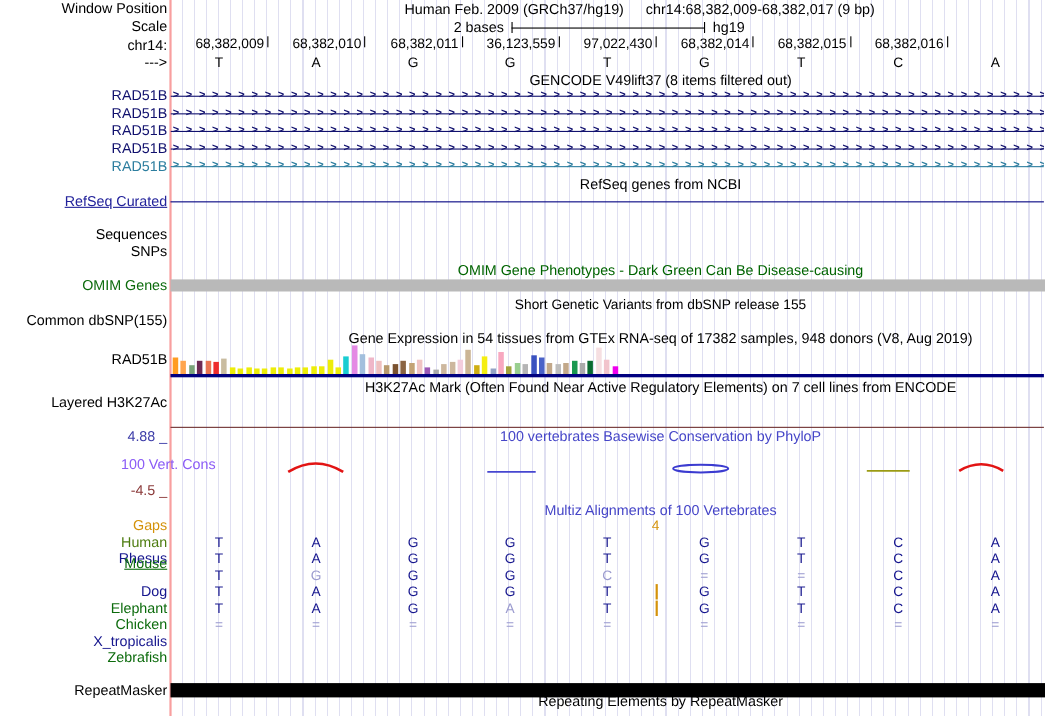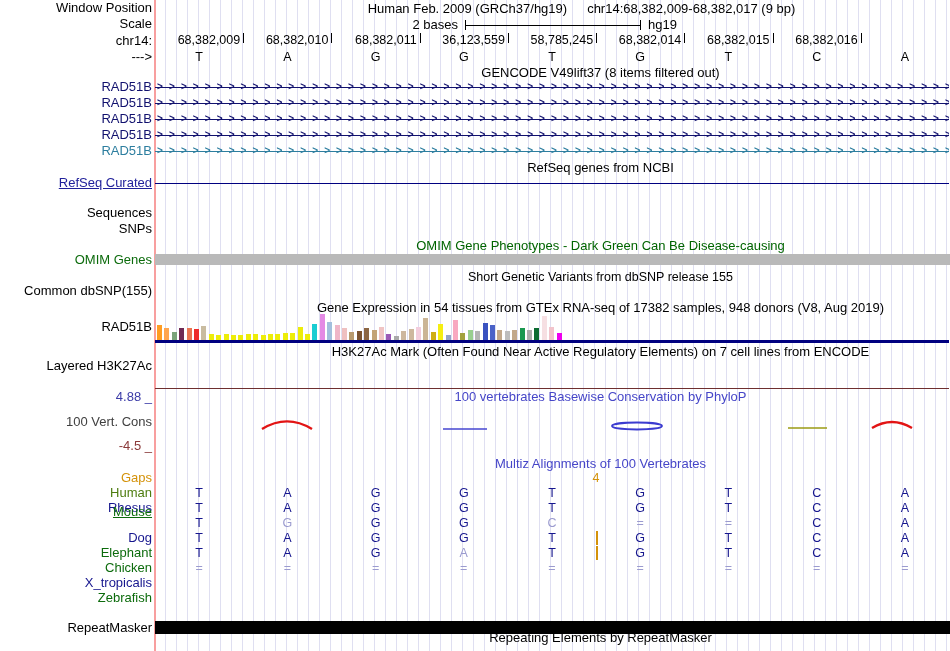--- a/index.html
+++ b/index.html
@@ -46,21 +46,21 @@
 
   <div id="ruler">
       <div class="num" style="left: 240.222px; top: 34px;">68,382,009</div>
       <div class="tick" style="left: 243.222px; top: 33px;"></div>
       <div class="num" style="left: 328.444px; top: 34px;">68,382,010</div>
       <div class="tick" style="left: 331.444px; top: 33px;"></div>
       <div class="num" style="left: 416.667px; top: 34px;">68,382,011</div>
       <div class="tick" style="left: 419.667px; top: 33px;"></div>
       <div class="num" style="left: 504.889px; top: 34px;">36,123,559</div>
       <div class="tick" style="left: 507.889px; top: 33px;"></div>
-      <div class="num" style="left: 593.111px; top: 34px;">58,785,245</div>
+      <div class="num" style="left: 593.111px; top: 34px;">97,022,430</div>
       <div class="tick" style="left: 596.111px; top: 33px;"></div>
       <div class="num" style="left: 681.333px; top: 34px;">68,382,014</div>
       <div class="tick" style="left: 684.333px; top: 33px;"></div>
       <div class="num" style="left: 769.556px; top: 34px;">68,382,015</div>
       <div class="tick" style="left: 772.556px; top: 33px;"></div>
       <div class="num" style="left: 857.778px; top: 34px;">68,382,016</div>
       <div class="tick" style="left: 860.778px; top: 33px;"></div>
     </div>
   <div id="bases">
       <div class="cell" style="left: 199.111px; top: 50px;">T</div>
@@ -177,21 +177,21 @@
       <div class="bar" style="left: 556.6px; width: 5px; height: 7px; top: 333px; background: rgb(238, 0, 238);"></div>
     </div>
   <div class="abs" style="top:340px;left:155px;width:794px;height:2.5px;background:#000080;"></div>
 
   <div class="ctitle" style="top:345px;">H3K27Ac Mark (Often Found Near Active Regulatory Elements) on 7 cell lines from ENCODE</div>
   <div class="lbl" style="top:359px;">Layered H3K27Ac</div>
   <div class="abs" style="top:388px;left:155px;width:794px;height:1px;background:#6e2f2f;"></div>
 
   <div class="ctitle" style="top:390px;color:#4646c8;">100 vertebrates Basewise Conservation by PhyloP</div>
   <div class="lbl" style="top:390px;color:#3c3ca8;">4.88 _</div>
-  <div class="lbl" style="top:415px;color:#404040;">100 Vert. Cons</div>
+  <div class="lbl" style="top:415px;color:#8b5cf6;margin-left:44px;">100 Vert. Cons</div>
   <div class="lbl" style="top:439px;color:#8b3a3a;">-4.5 _</div>
   <svg id="conssvg" width="950" height="651">
       <path d="M 262 429 Q 287 413.7 312 429" stroke-width="2.4" fill="none" stroke="#e21414"></path>
       <path d="M 443 429 L 487 429" stroke-width="1.6" fill="none" stroke="#4646d0"></path>
       <ellipse cx="637" cy="426" rx="25" ry="3.5" stroke-width="1.8" fill="none" stroke="#3b3bd0"></ellipse>
       <path d="M 788 428 L 827 428" stroke-width="1.6" fill="none" stroke="#9b9b13"></path>
       <path d="M 872 428 Q 892 416.1 912 428" stroke-width="2.4" fill="none" stroke="#e21414"></path>
     </svg>
 
   <div class="ctitle" style="top:457px;color:#4646c8;">Multiz Alignments of 100 Vertebrates</div>

